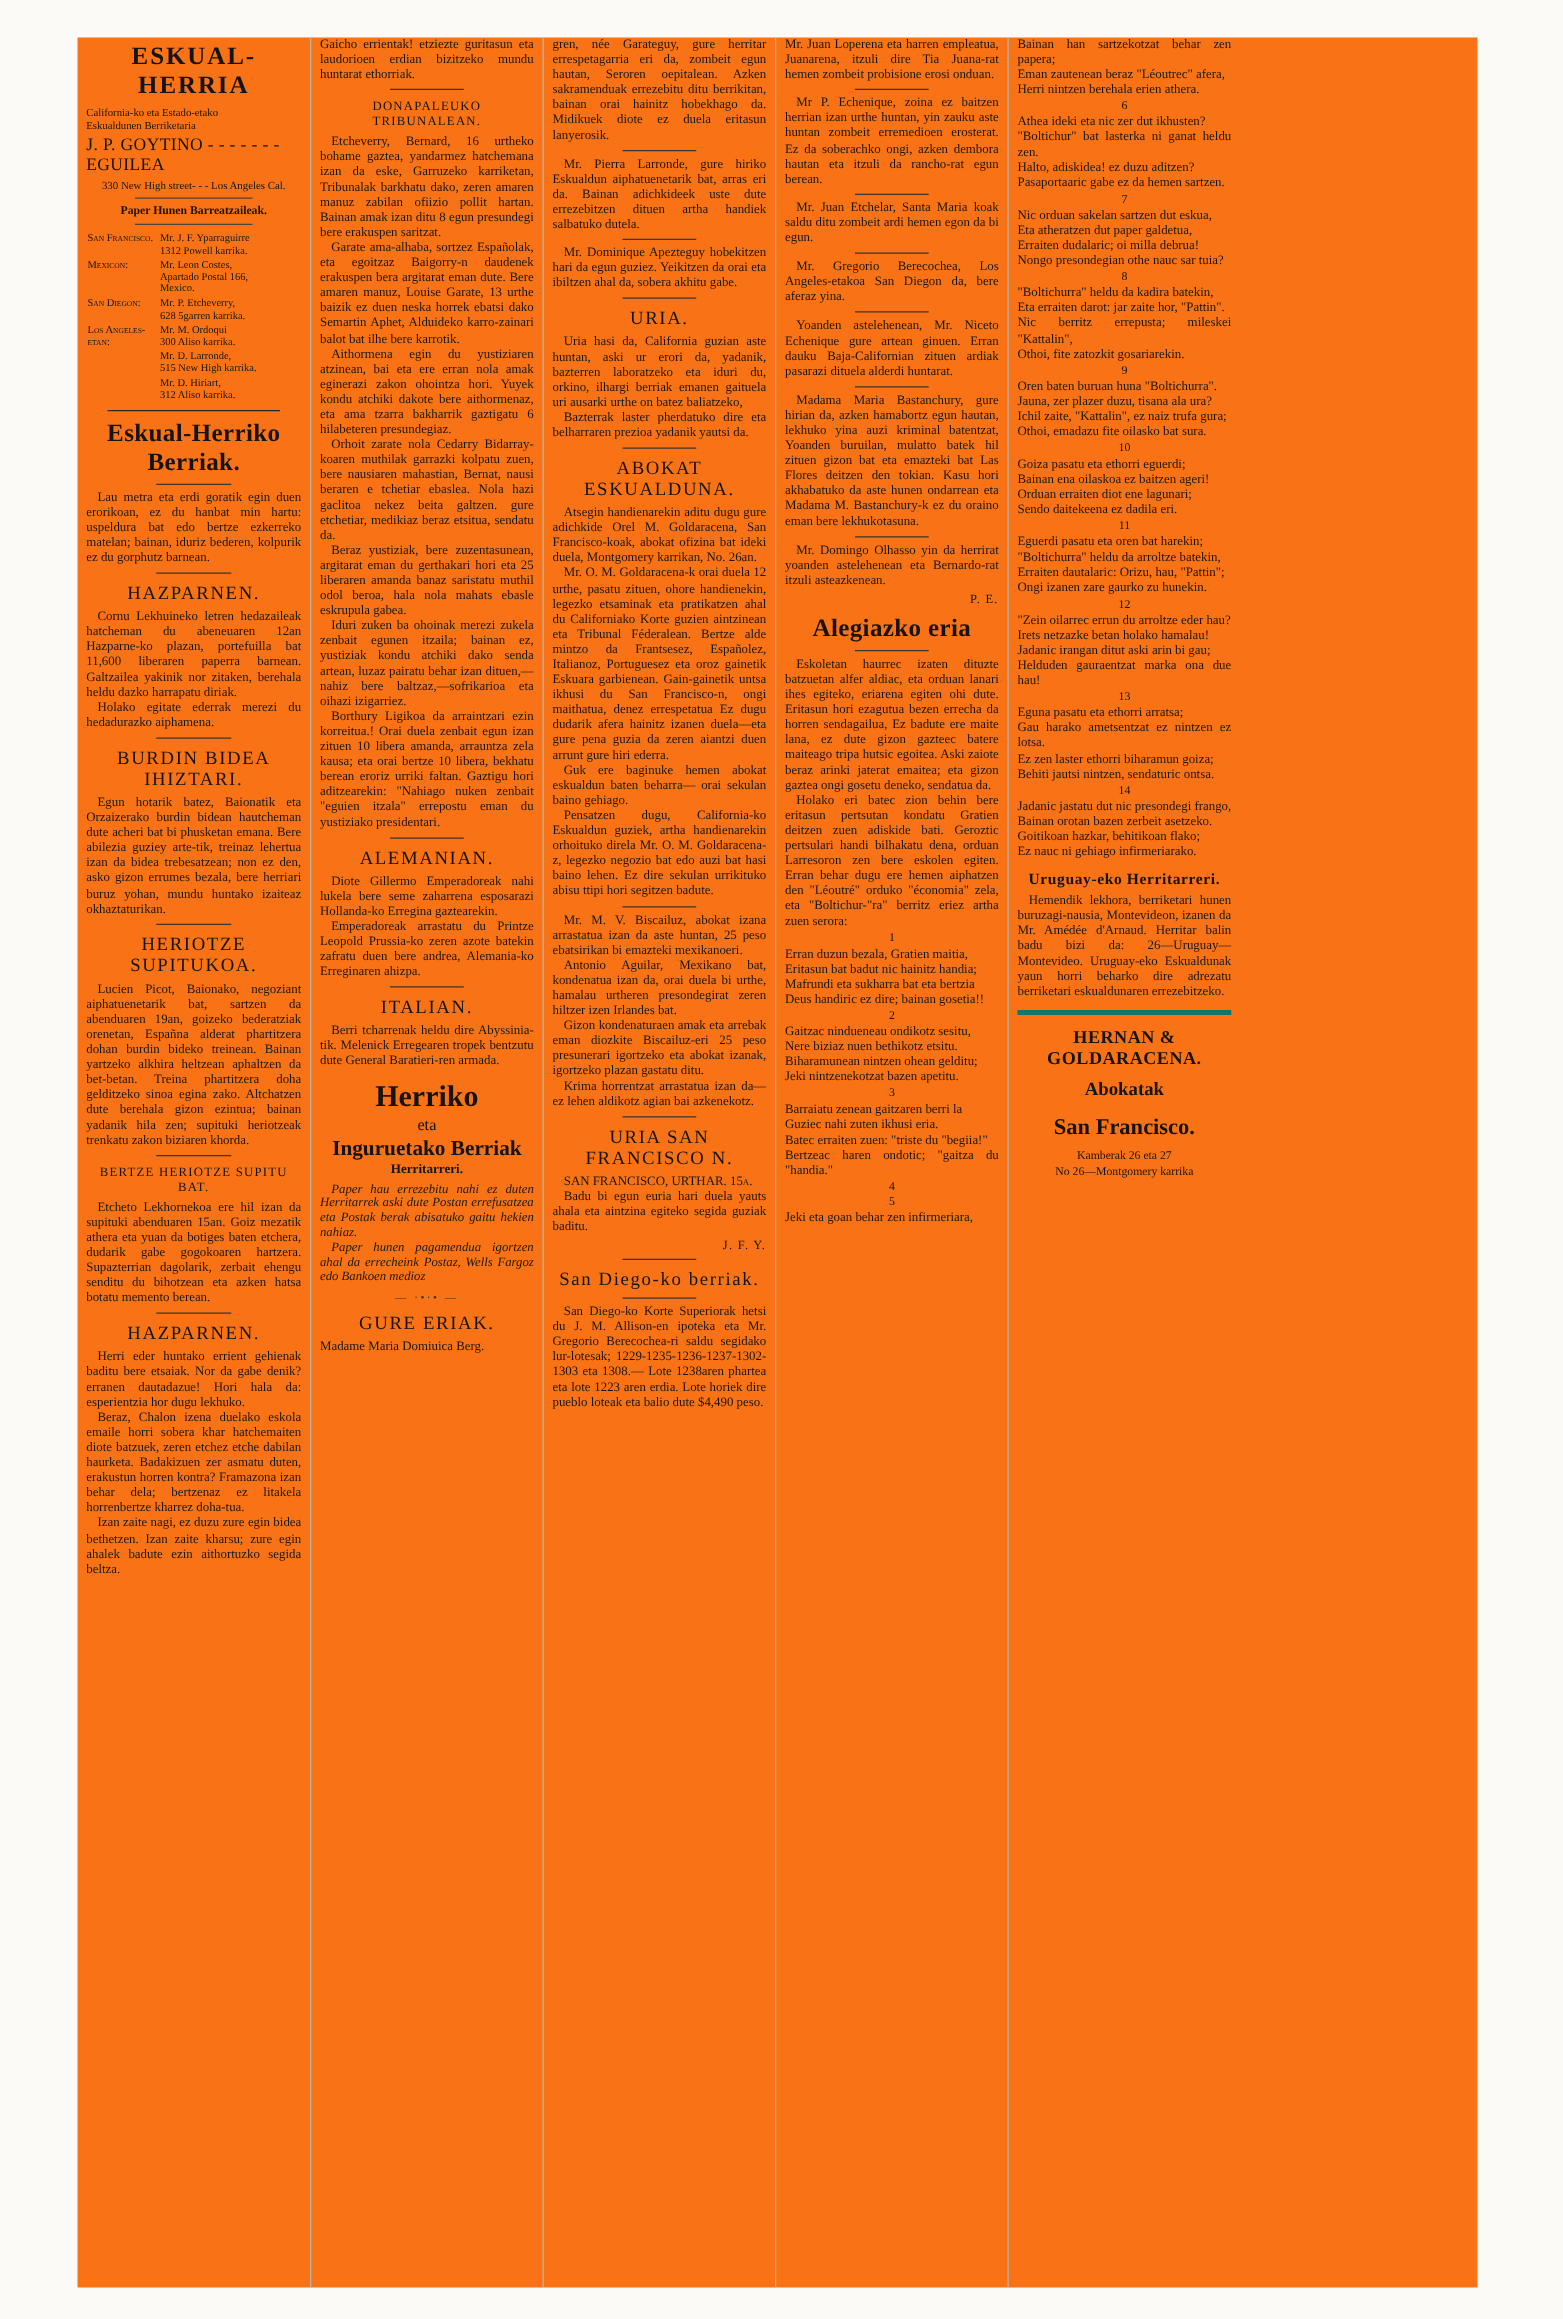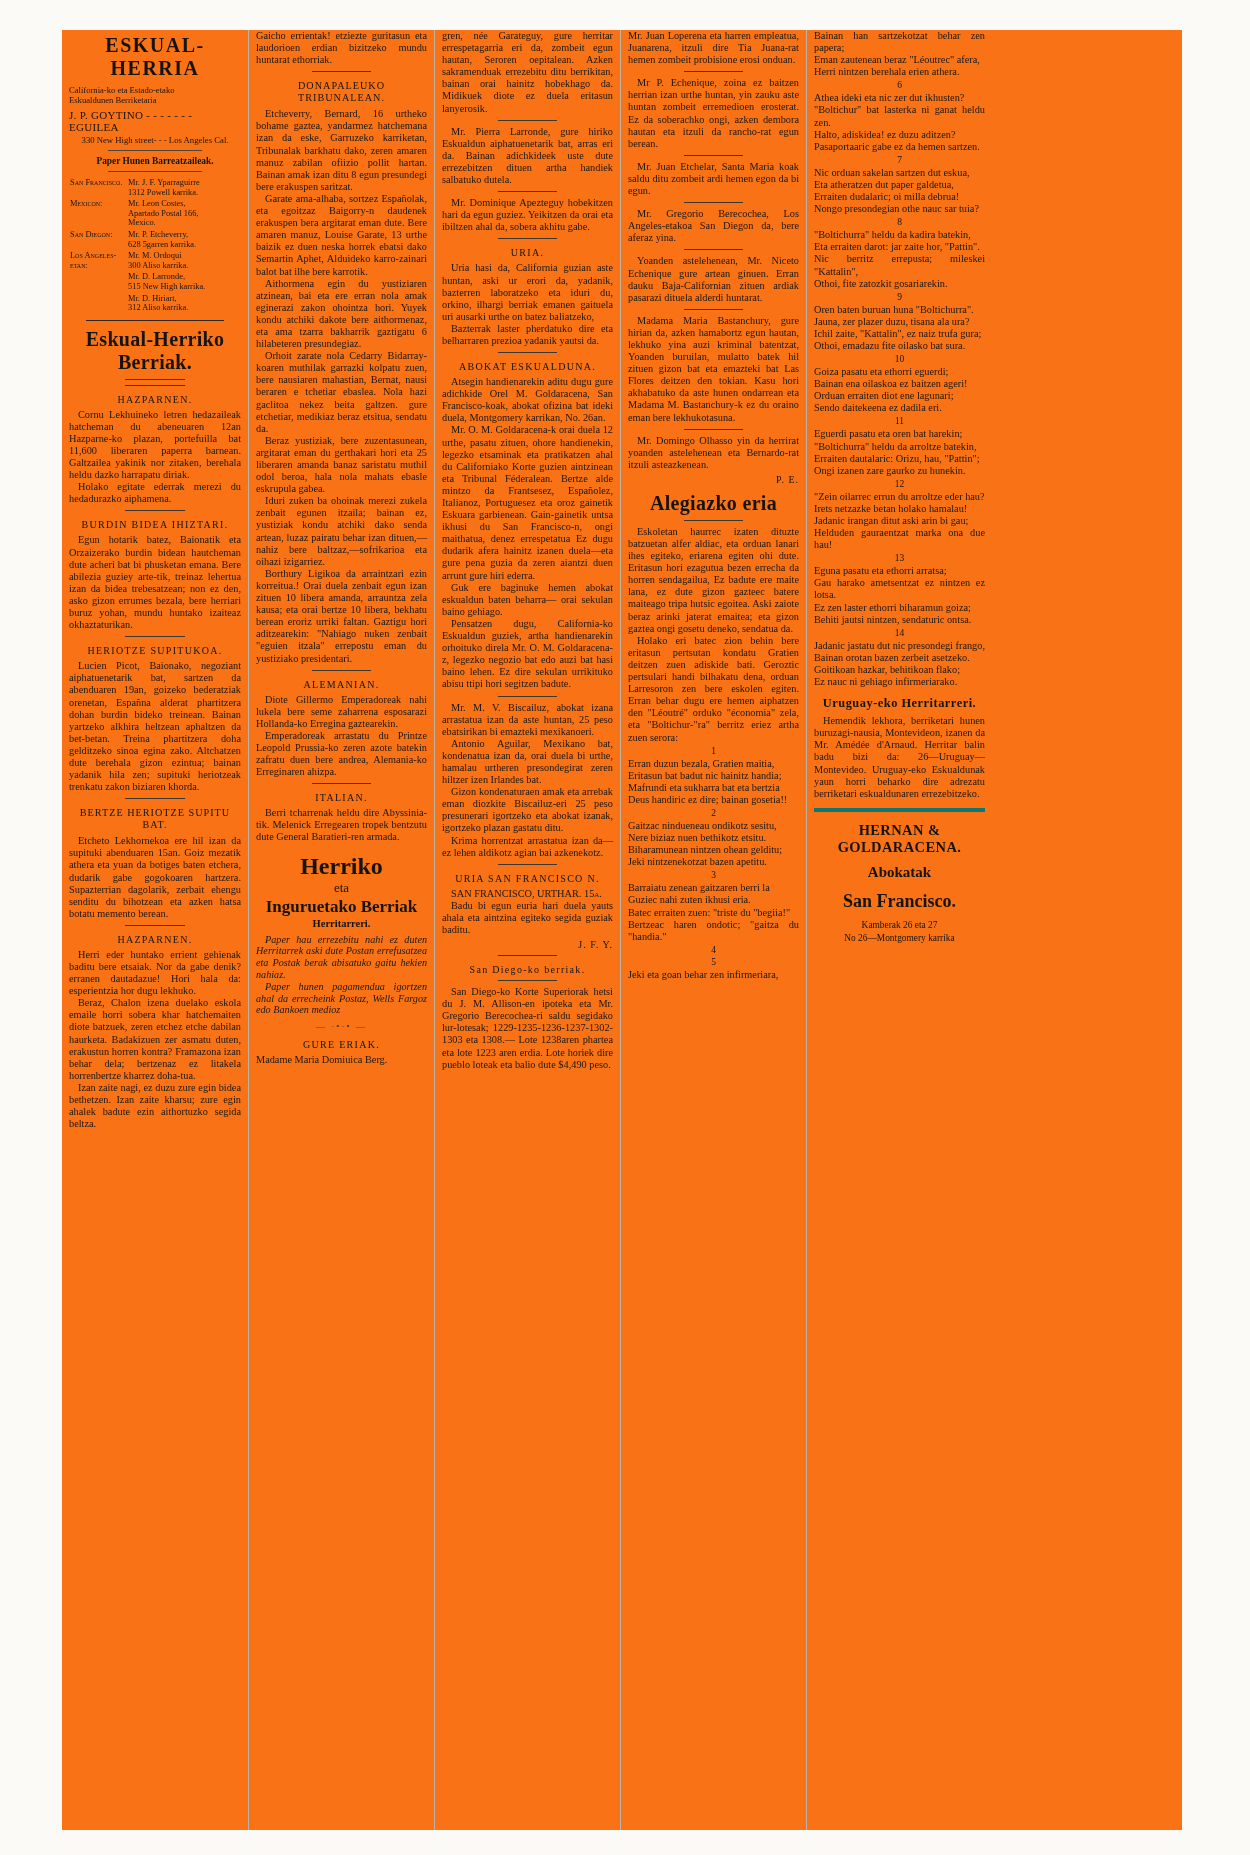--- a/index.html
+++ b/index.html
@@ -65,21 +65,21 @@
     font-weight: bold;
     margin: 4px 0 5px 0;
   }
   .sub-bold {
     font-size: 8.6px;
     font-weight: normal;
     line-height: 10px;
     margin-bottom: 4px;
   }
   .ed-line {
-    font-size: 11px;
+    font-size: 14px;
     letter-spacing: 0.3px;
     margin: 2px 0 0 0;
     text-align: left;
   }
   .ed-line .sc { font-variant: small-caps; }
   .addr {
     font-size: 8.7px;
     text-align: center;
     margin: 2px 0 3px 0;
     line-height: 10px;
@@ -129,21 +129,21 @@
     color: #3a362e;
   }
   h2.sec {
     font-size: 20px;
     font-weight: bold;
     text-align: center;
     margin: 7px 0 5px 0;
     letter-spacing: 0.3px;
   }
   h3.head {
-    font-size: 10px;
+    font-size: 15px;
     font-weight: normal;
     text-align: center;
     letter-spacing: 1.3px;
     margin: 8px 0 4px 0;
   }
   h3.head2 {
     font-size: 10.2px;
     font-weight: normal;
     text-align: center;
     letter-spacing: 1px;
@@ -265,20 +265,21 @@
               <td class="name" style="white-space:pre-line">Mr. D. Hiriart,
 312 Aliso karrika.</td>
             </tr>
           </tbody>
             </table>
           <hr class="rule">
 
           <h2 class="sec">Eskual-Herriko Berriak.</h2>
           <hr class="rule-short">
 
+          <p class="para">Lau metra eta erdi goratik egin duen erorikoan, ez du hanbat min hartu: uspeldura bat edo bertze ezkerreko matelan; bainan, iduriz bederen, kolpurik ez du gorphutz barnean.</p>
           <hr class="rule-short">
 
           <h3 class="head">HAZPARNEN.</h3>
           <p class="para">Cornu Lekhuineko letren hedazaileak hatcheman du abeneuaren 12an Hazparne-ko plazan, portefuilla bat 11,600 liberaren paperra barnean. Galtzailea yakinik nor zitaken, berehala heldu dazko harrapatu diriak.</p>
           <p class="para">Holako egitate ederrak merezi du hedadurazko aiphamena.</p>
           <hr class="rule-short">
 
           <h3 class="head">BURDIN BIDEA IHIZTARI.</h3>
           <p class="para">Egun hotarik batez, Baionatik eta Orzaizerako burdin bidean hautcheman dute acheri bat bi phusketan emana. Bere abilezia guziey arte-tik, treinaz lehertua izan da bidea trebesatzean; non ez den, asko gizon errumes bezala, bere herriari buruz yohan, mundu huntako izaiteaz okhaztaturikan.</p>
           <hr class="rule-short">

